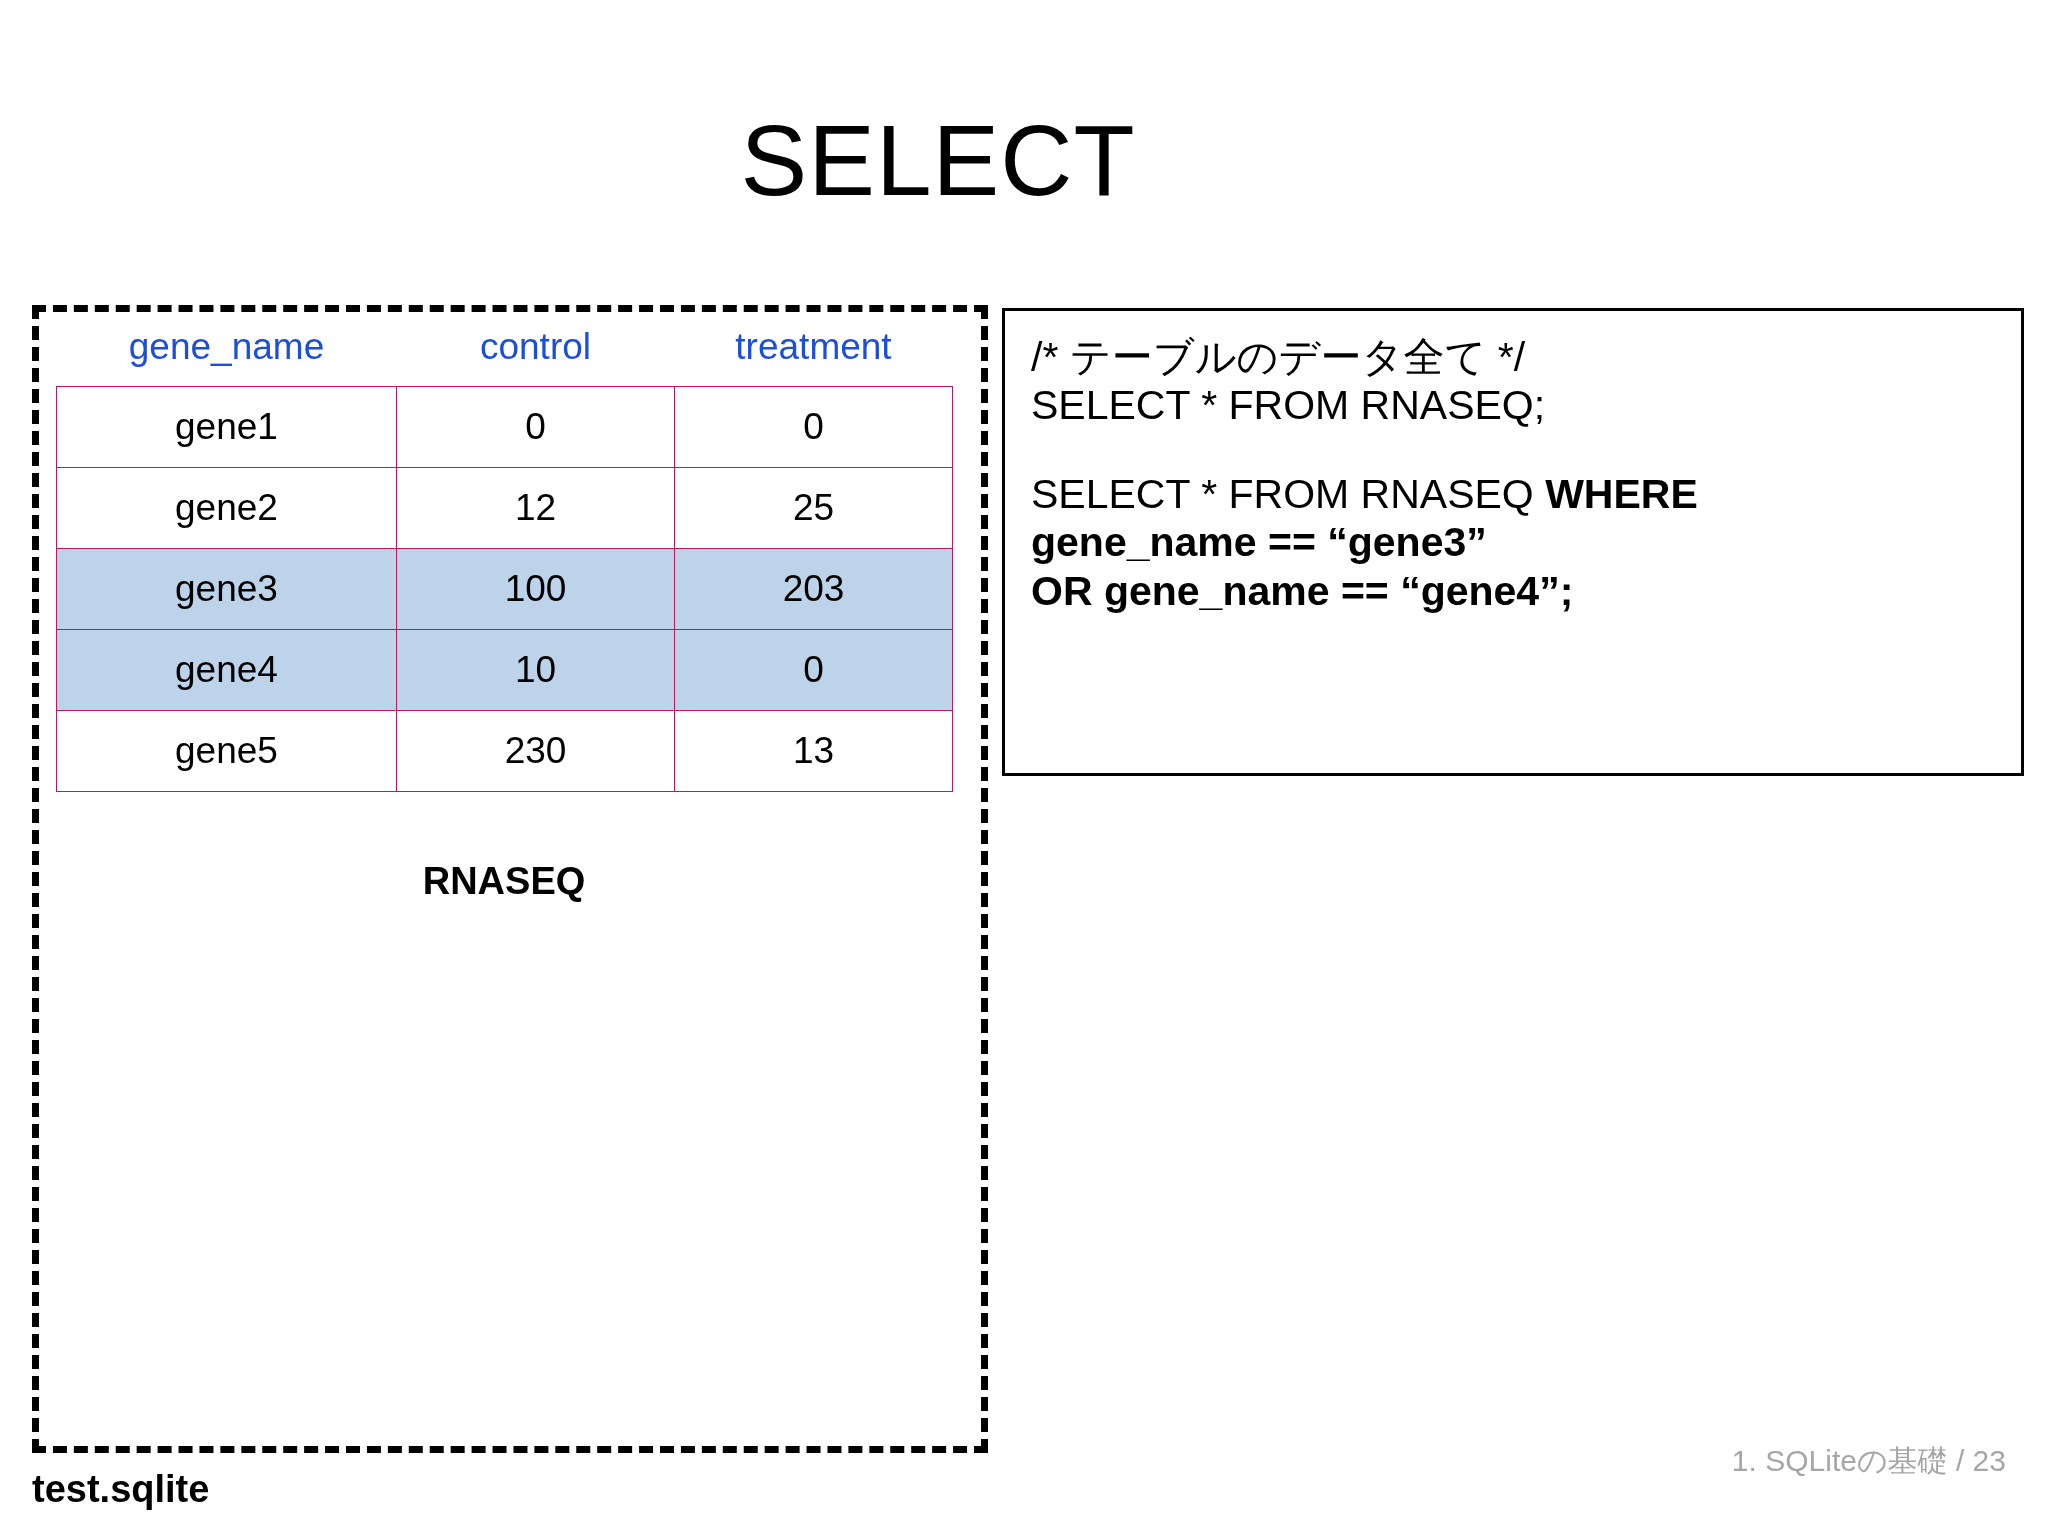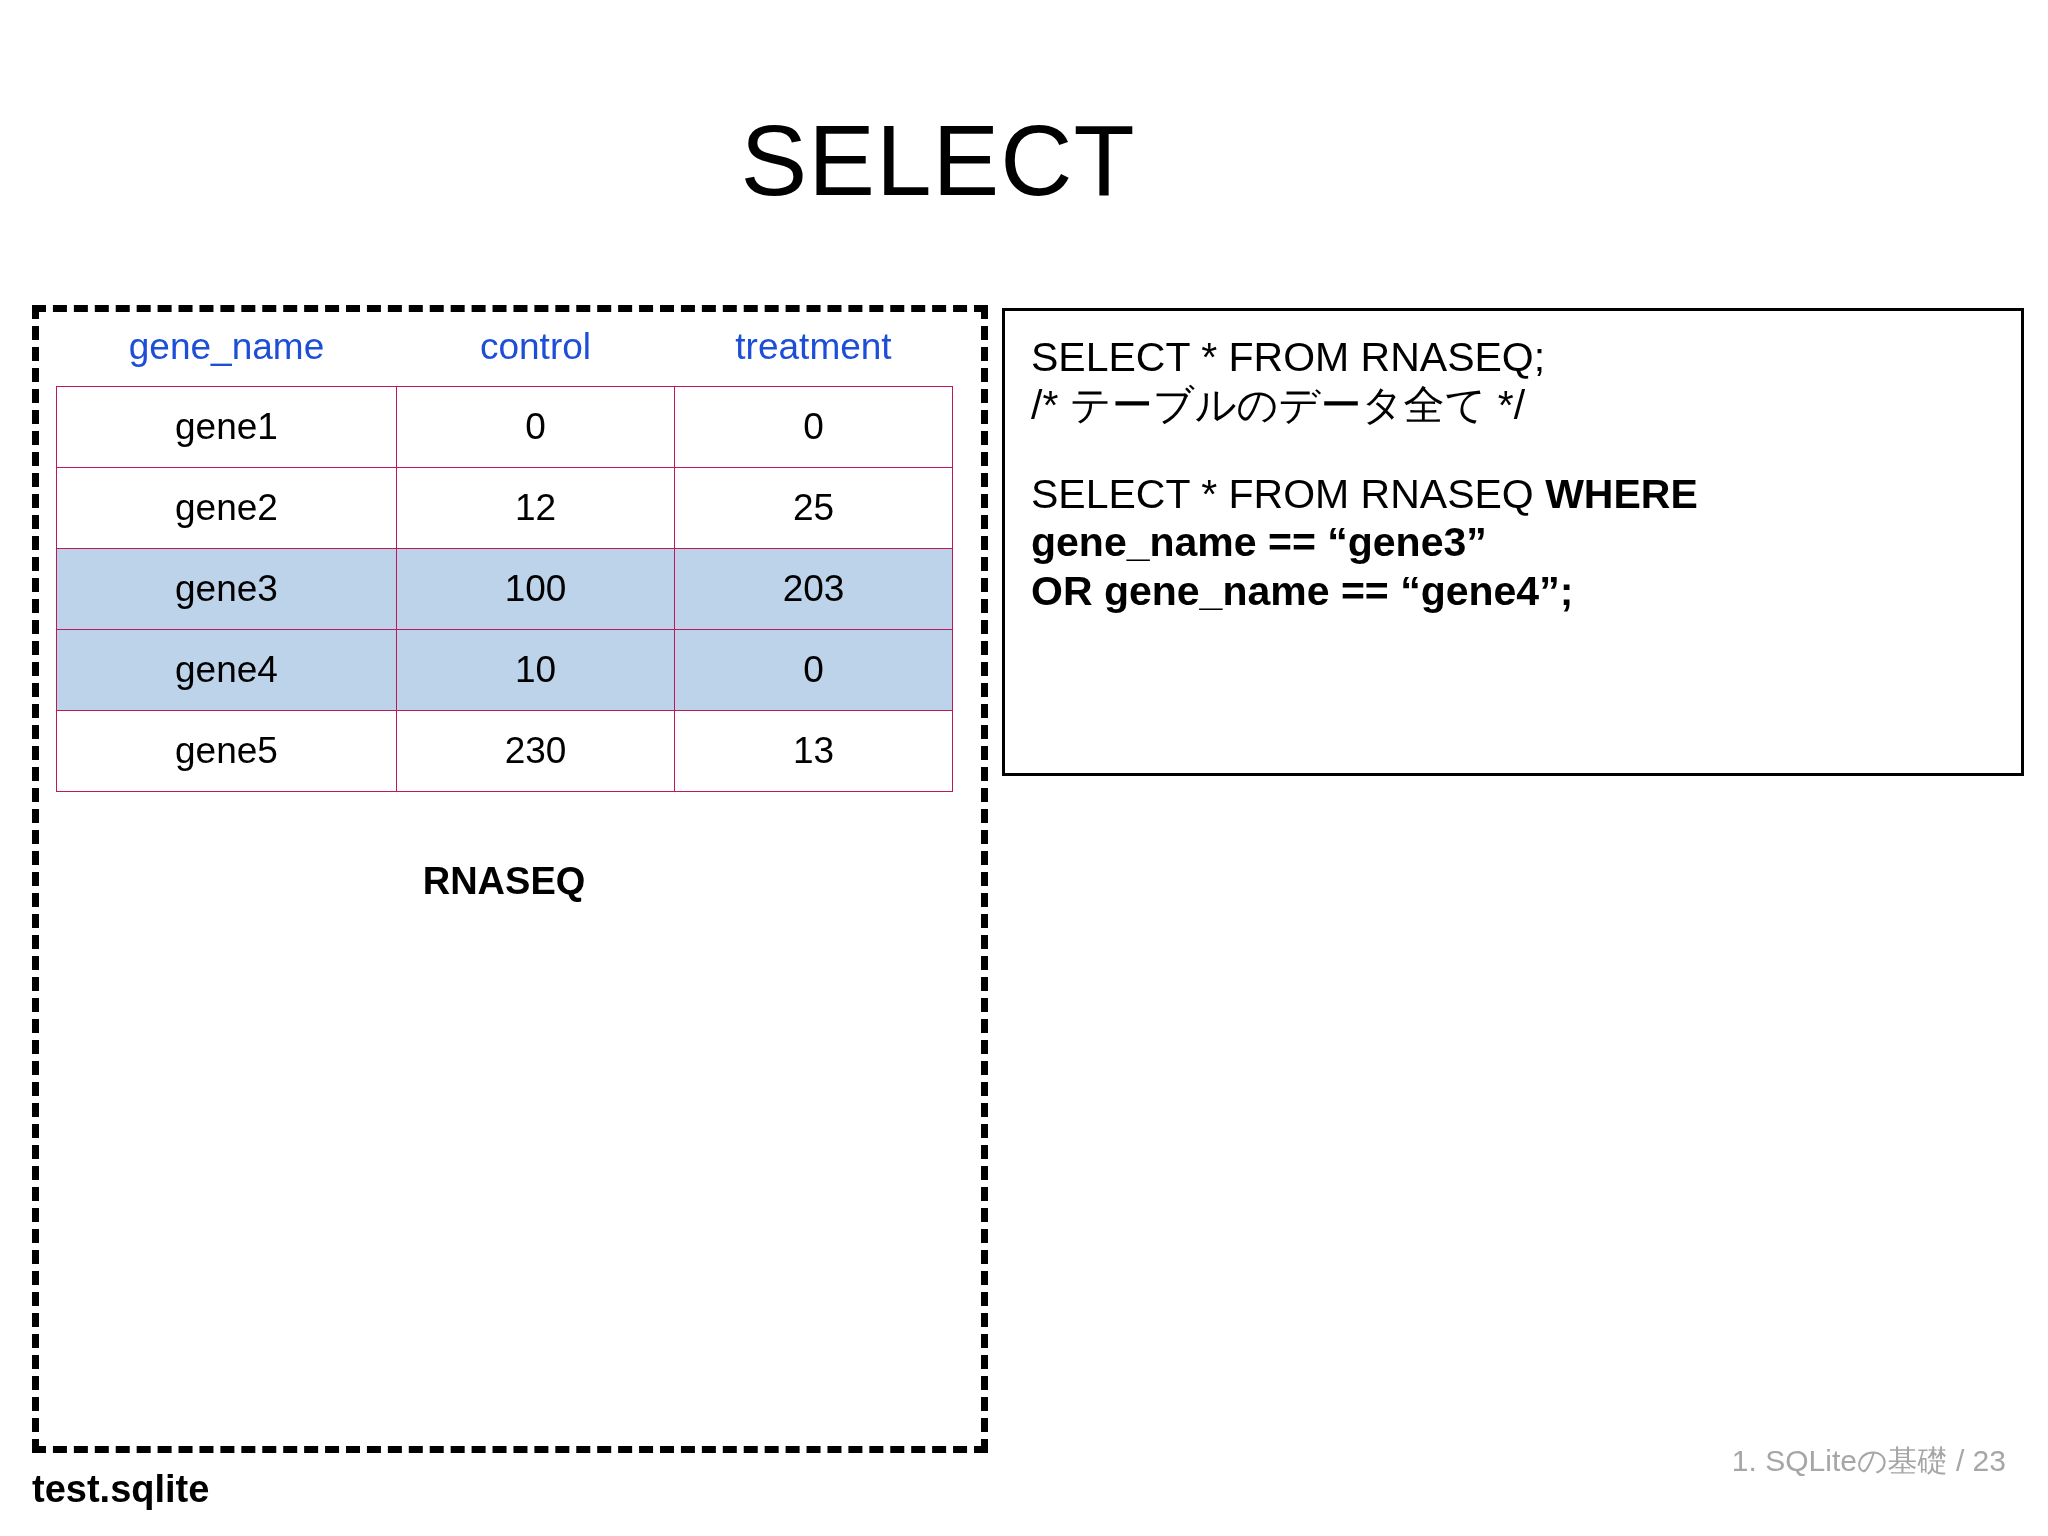--- a/index.html
+++ b/index.html
@@ -181,21 +181,21 @@
       </tr>
     </tbody>
   </table>
 </div>
 
 <div id="table-caption">RNASEQ</div>
 
 <div id="db-file-label">test.sqlite</div>
 
 <div id="sql-box">
+  <div class="code-line">/* テーブルのデータ全て */</div>
   <div class="code-line">SELECT * FROM RNASEQ;</div>
-  <div class="code-line">/* テーブルのデータ全て */</div>
   <div class="code-line spacer"></div>
   <div class="code-line"><span>SELECT * FROM RNASEQ </span><span class="inline-bold">WHERE</span></div>
   <div class="code-line bold">gene_name == “gene3”</div>
   <div class="code-line bold">OR gene_name == “gene4”;</div>
 </div>
 
 <div id="footer">1. SQLiteの基礎 / 23</div>
 
 </body></html>

